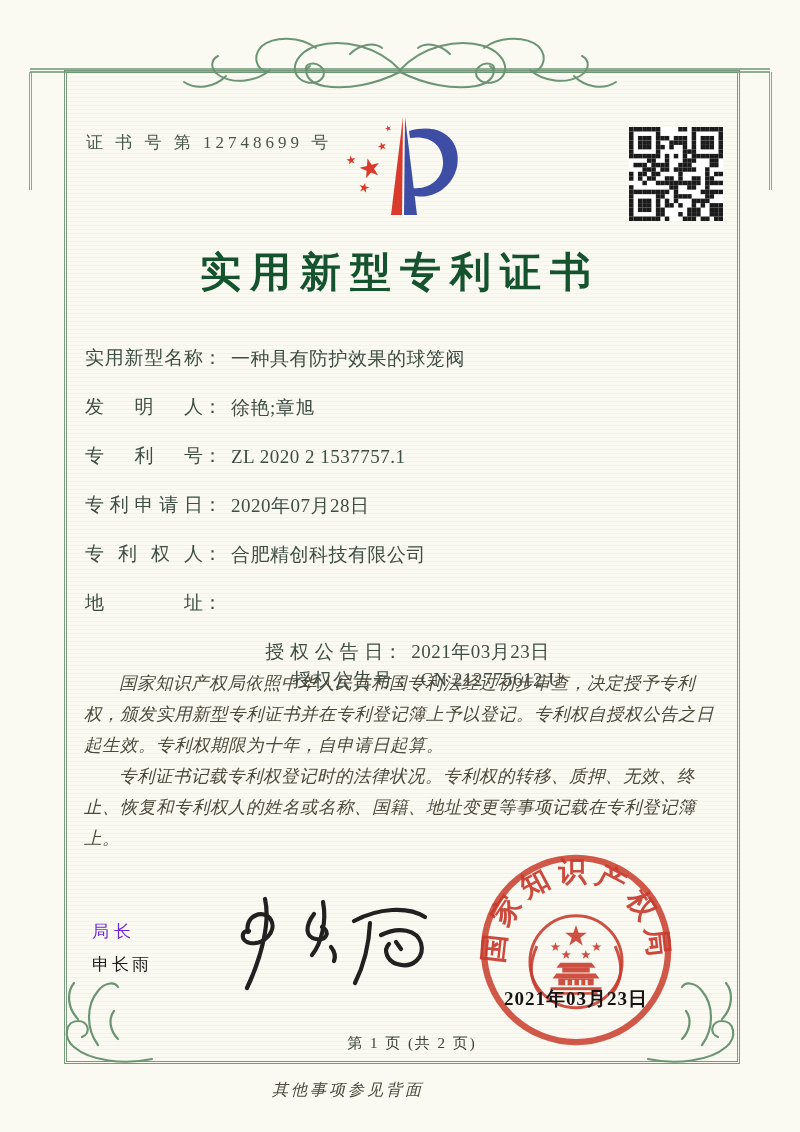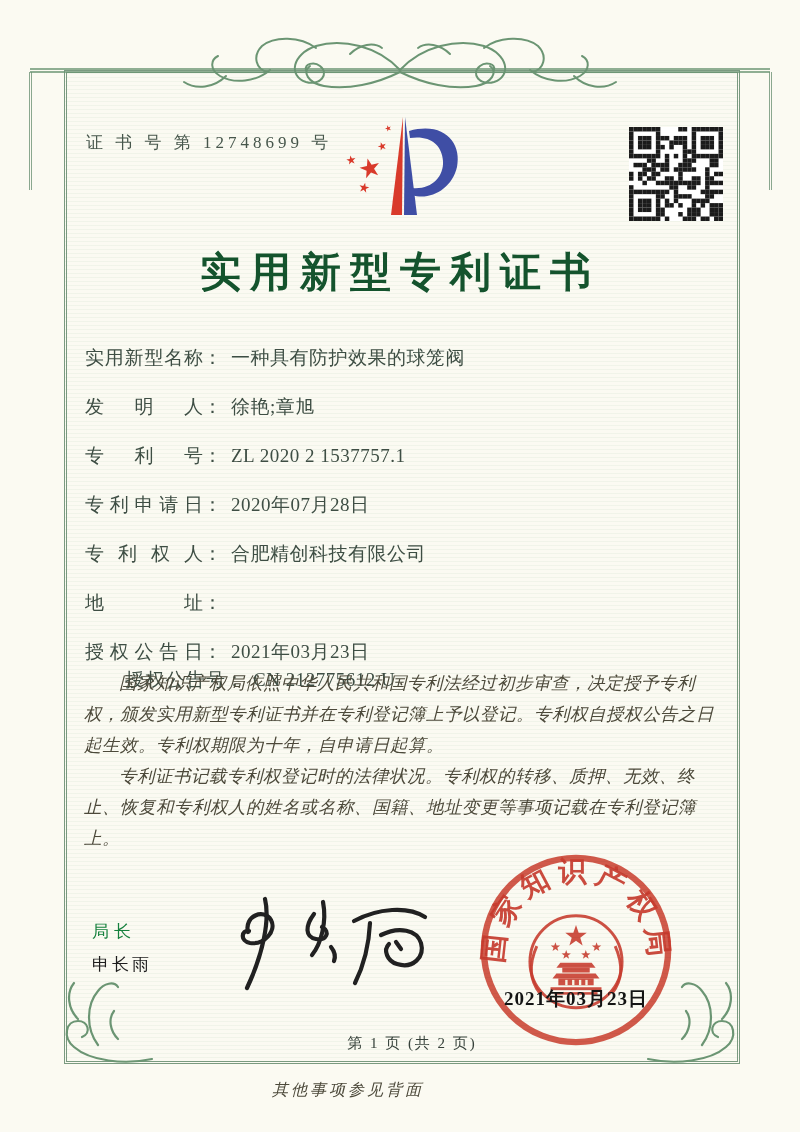--- a/index.html
+++ b/index.html
@@ -23,36 +23,36 @@
   .cert-no{
     left:86px;top:131px;font-size:17px;letter-spacing:4px;color:#46564b;
   }
   
   .title{
     left:0;top:245px;width:800px;text-align:center;
     font-size:41px;font-weight:bold;letter-spacing:9px;color:#14532d;
   }
   
   .fields{left:85px;top:344px;width:645px;}
-  .field-row{display:flex;align-items:flex-start;font-size:19px;line-height:28px;margin-bottom:21px;color:#3e4e44;}
+  .field-row{display:flex;align-items:center;font-size:19px;line-height:28px;margin-bottom:21px;color:#3e4e44;}
   .f-label{display:inline-block;width:118px;text-align:justify;text-align-last:justify;}
   .f-colon{margin-right:9px;}
   .f-value{letter-spacing:0.5px;max-width:505px;line-height:27px;}
   .grant-row{margin-bottom:0;flex-direction:column;}
   .pair{display:flex;align-items:flex-start;}
   .pair2{margin-left:40px;}
   .pair2 .f-label{width:100px;}
   
   .paras{left:84px;top:668px;width:636px;}
   .paras p{
     margin:0;font-size:17.5px;line-height:31px;text-indent:2em;
     color:#4c493a;font-style:italic;letter-spacing:0.5px;
   }
   
-  .signer-title{left:92px;top:920px;font-family:"Liberation Sans","DejaVu Sans",sans-serif;font-size:17px;letter-spacing:5px;color:#15803d;}
+  .signer-title{left:92px;top:920px;font-family:"Liberation Sans","DejaVu Sans",sans-serif;font-size:17px;letter-spacing:5px;color:#6d28d9;}
   .signer-name{left:92px;top:953px;font-family:"Liberation Sans","DejaVu Sans",sans-serif;font-size:17px;letter-spacing:3px;color:#1d1d1d;}
   .signature{left:218px;top:892px;width:212px;height:102px;}
   
   .seal{left:478px;top:852px;width:196px;height:196px;opacity:0.93;mix-blend-mode:multiply;}
   .seal-date{
     left:486px;top:986px;width:180px;text-align:center;z-index:5;
     font-size:19px;font-weight:600;letter-spacing:1px;color:#141414;
   }
   
   .page-info{left:0;top:1034px;width:800px;text-align:center;font-size:15px;letter-spacing:2px;color:#36413a;padding-left:12px;}

